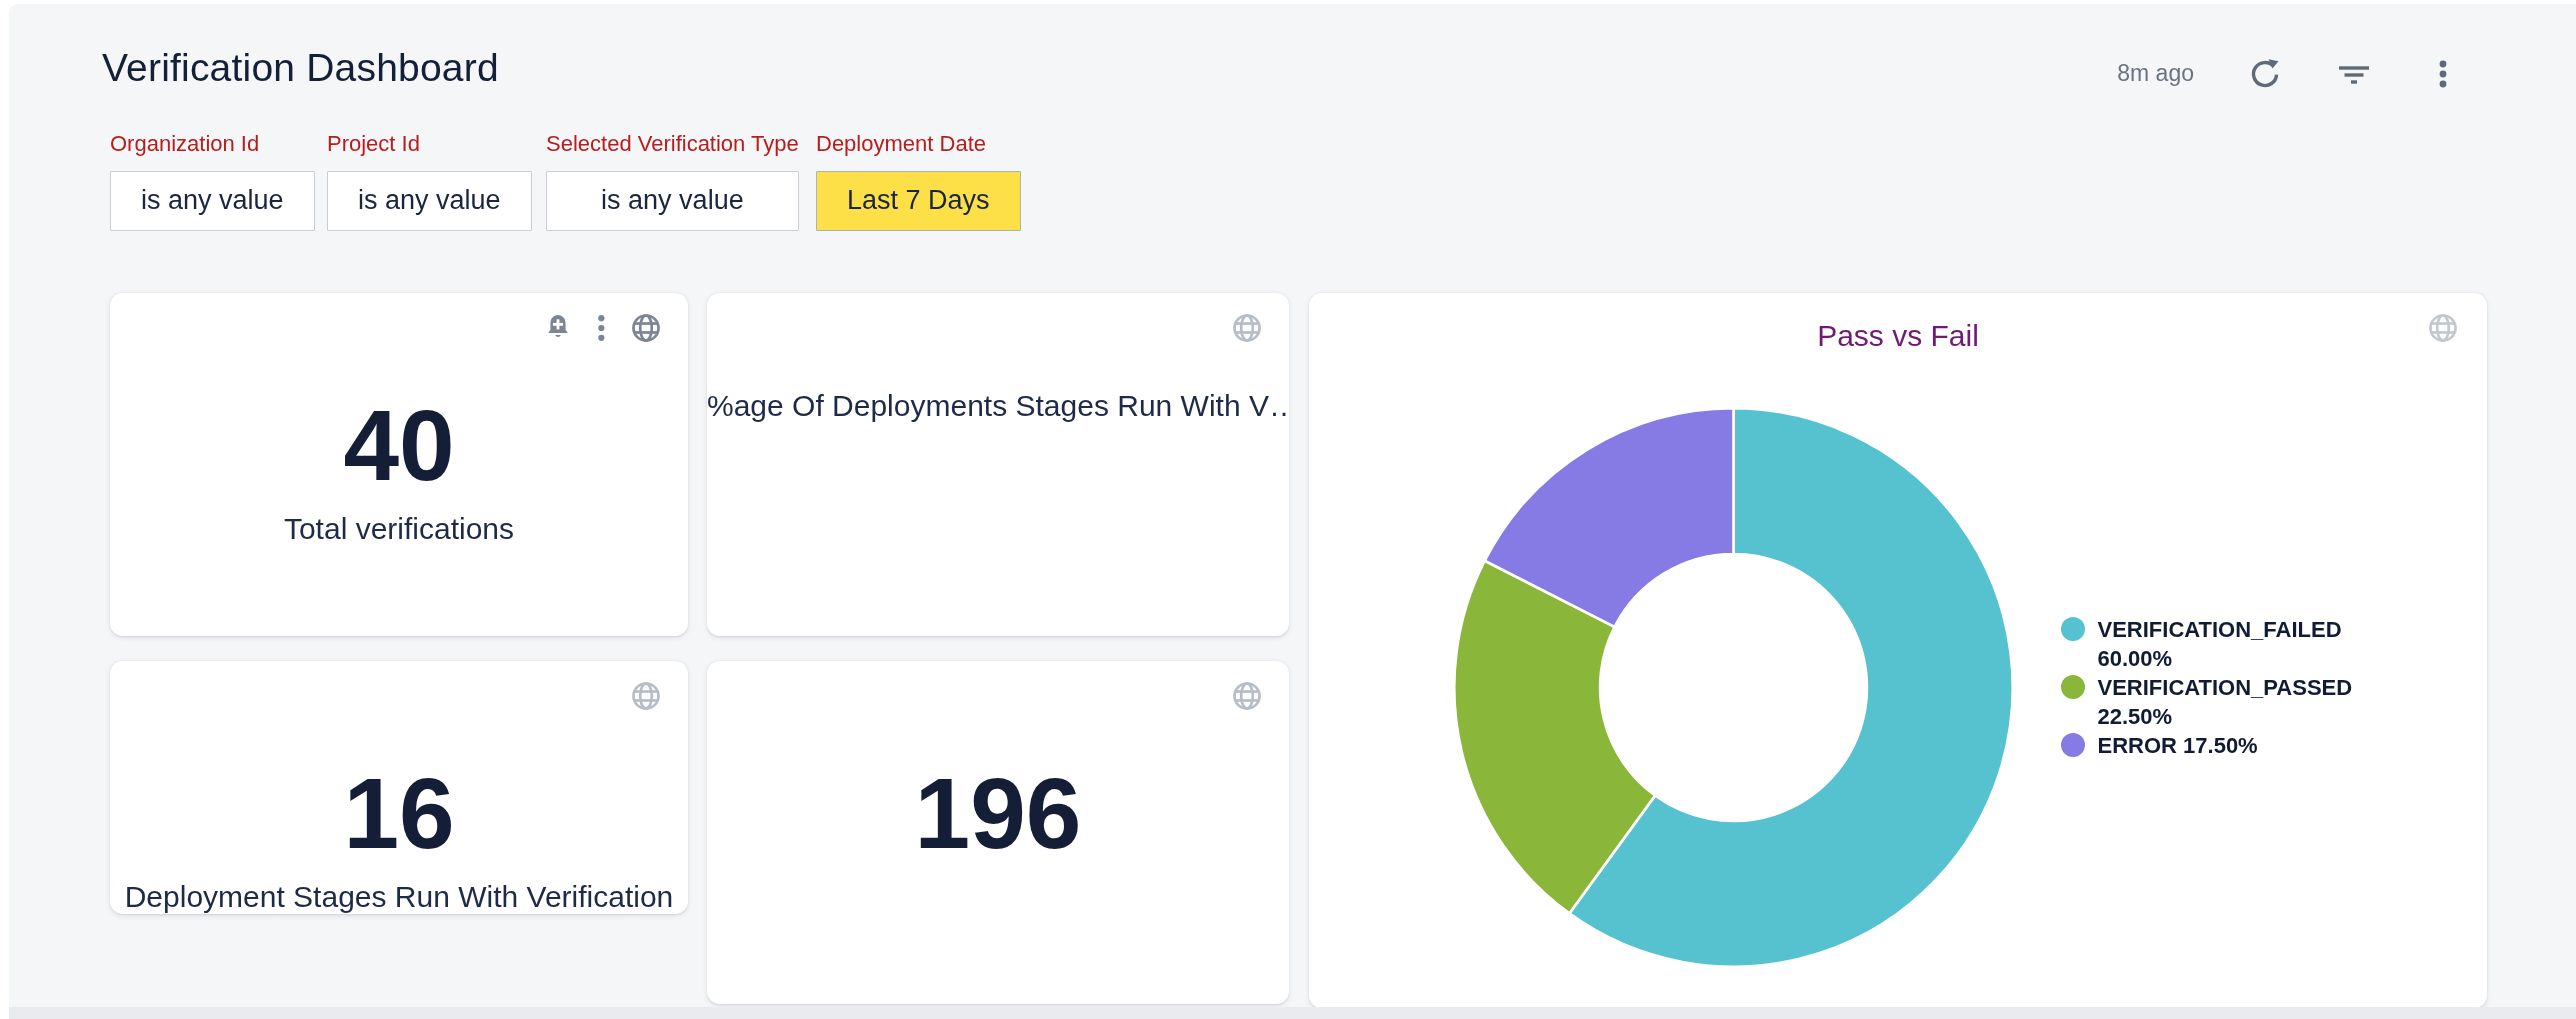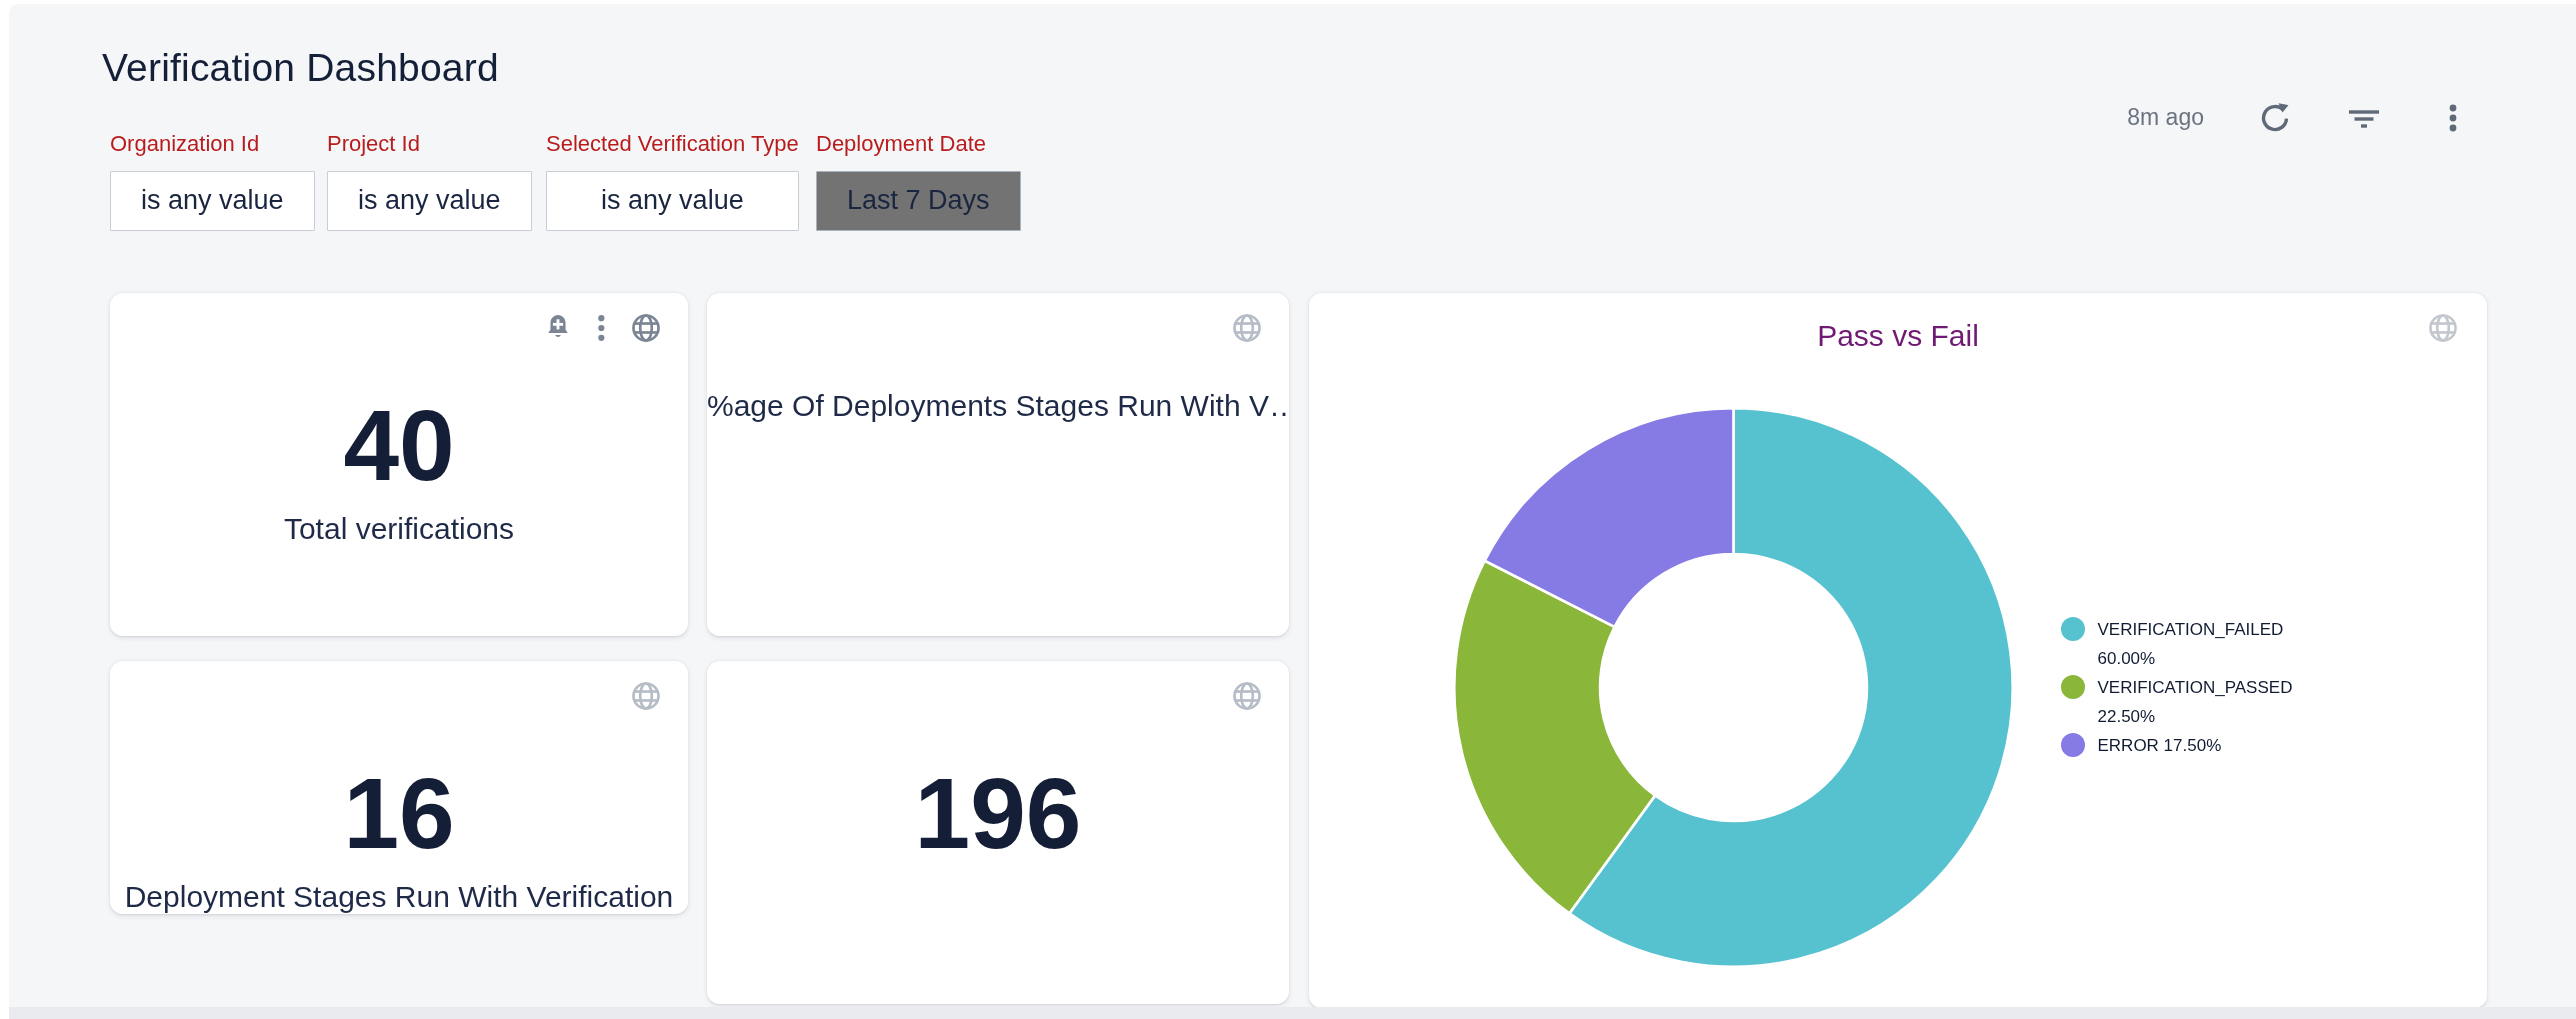--- a/index.html
+++ b/index.html
@@ -9,52 +9,52 @@
   }
   .panel{
     position:absolute;left:9px;top:3.6px;right:0;bottom:0;
     background:#f5f6f8;border-top-left-radius:9px;
   }
   .page-title{
     position:absolute;left:93px;top:41px;font-size:39px;line-height:46px;
     font-weight:400;color:#141f38;letter-spacing:0.2px;
   }
   .header-actions{
-    position:absolute;top:52px;right:105px;display:flex;align-items:center;gap:53px;margin-top:44px;
+    position:absolute;top:52px;right:115px;display:flex;align-items:center;gap:53px;
   }
   .last-refresh{font-size:23px;color:#6b7380;}
   .icon-btn{display:flex;align-items:center;justify-content:center;cursor:pointer;}
   
   .filter-group{position:absolute;top:126px;}
   .filter-label{font-size:22px;line-height:28.5px;color:#b91c1c;margin-bottom:12.5px;}
   .filter-btn{
     box-sizing:border-box;height:60px;border:1.8px solid #c9ced6;border-radius:1px;
     background:#ffffff;display:flex;align-items:center;justify-content:center;
     font-size:27px;color:#1a2540;padding:0 30px;min-width:188px;cursor:pointer;
   }
-  .filter-btn.active{background:#737373;border-color:#a9b2bf;}
+  .filter-btn.active{background:#fde047;border-color:#a9b2bf;}
   
   .card{
     position:absolute;background:#ffffff;border-radius:12.5px;
     box-shadow:0 1.8px 5.3px rgba(30,40,60,.10),0 0.9px 1.8px rgba(30,40,60,.08);
   }
   .card-icons{position:absolute;top:18.7px;right:25px;display:flex;align-items:center;gap:22px;}
   .sv{box-sizing:border-box;width:100%;height:100%;text-align:center;padding-top:91px;}
   .sv-value{font-size:100px;line-height:123px;font-weight:700;color:#141e36;}
   .sv-label{font-size:30px;line-height:41px;color:#1e2a47;margin-top:1.8px;
             white-space:nowrap;overflow:hidden;}
   .pie-title{
     position:absolute;left:0;right:0;top:23px;text-align:center;
     font-size:30px;line-height:39px;color:#701a75;
   }
   .donut{position:absolute;left:131px;top:101px;}
   .legend{position:absolute;left:752px;top:322px;}
   .legend-item{display:flex;align-items:flex-start;cursor:pointer;}
   .legend-dot{margin-right:12.5px;margin-top:2.7px;flex:0 0 auto;}
-  .legend-text{font-size:17px;line-height:29px;color:#111c33;}
+  .legend-text{font-size:22px;line-height:29px;color:#111c33;font-weight:bold;}
   .footer-strip{position:absolute;left:0;right:0;bottom:0;height:11.6px;background:#e9ebee;}
 </style>
 </head>
 <body>
 
 <div class="screen">
   <div class="panel">
 
     <div class="page-title">Verification Dashboard</div>
 

